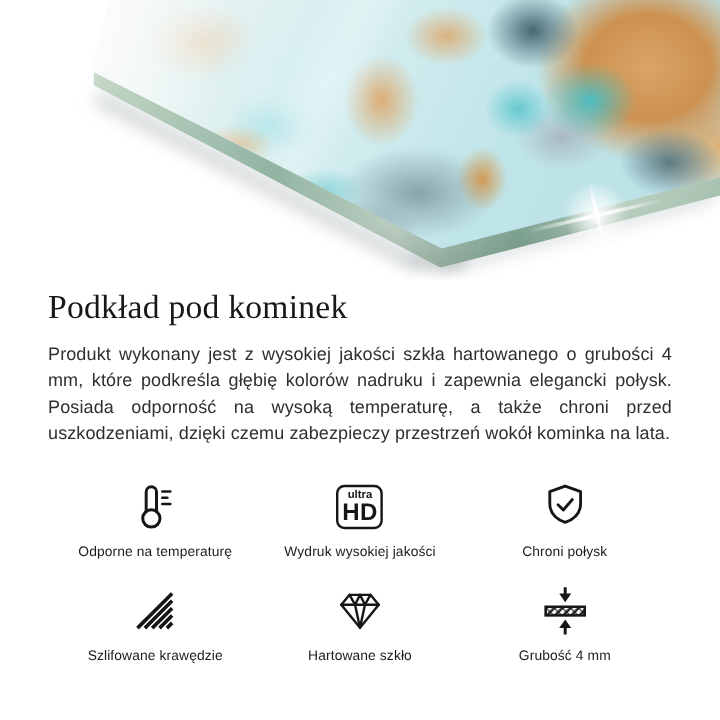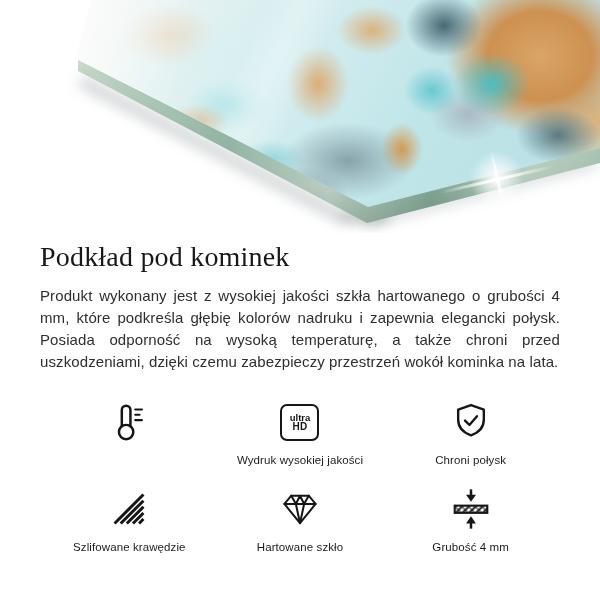--- a/index.html
+++ b/index.html
@@ -67,21 +67,21 @@
   
   .features { display:grid; grid-template-columns:repeat(3,1fr); row-gap:20px; margin:26px 4px 0; }
   .feature { display:flex; flex-direction:column; align-items:center; }
   .icon-box { height:46px; display:flex; align-items:center; justify-content:center; color:var(--ink,#161616); }
   .icon-box svg { display:block; }
   .feature-label { margin-top:9px; font-size:11.5px; color:#1c1c1c; letter-spacing:.1px; }
 
   .uhd-badge { width:39px; height:37px; border:2.5px solid var(--ink,#161616); border-radius:7px;
                display:flex; flex-direction:column; align-items:center; justify-content:center; }
   .uhd-top    { font-size:9.5px; font-weight:700; line-height:1; color:var(--ink,#161616); }
-  .uhd-bottom { font-size:10px;  font-weight:800; line-height:1; letter-spacing:.3px; color:var(--ink,#161616); }
+  .uhd-bottom { font-size:20px;  font-weight:800; line-height:1; letter-spacing:.3px; color:var(--ink,#161616); }
 </style>
 </head>
 <body>
 
 <div class="page">
 
   <div class="hero" title="Szklany podkład pod kominek z marmurowym wzorem w odcieniach turkusu i złota">
     <div class="shadow shadow-left"></div>
     <div class="shadow shadow-right"></div>
     <div class="shadow shadow-corner"></div>
@@ -104,20 +104,21 @@
     <div class="features">
 
       <div class="feature">
         <div class="icon-box">
           <svg width="46" height="46" viewBox="0 0 48 48" fill="none" stroke="currentColor">
             <circle cx="21" cy="34.5" r="7.5" stroke-width="2.6"></circle>
             <path d="M16.5 28.5 V11.5 a4.5 4.5 0 0 1 9 0 V28.5" stroke-width="2.6" stroke-linecap="round"></path>
             <path d="M30.5 11 h7 M30.5 16.5 h4.5 M30.5 22 h7" stroke-width="2.2" stroke-linecap="round"></path>
           </svg>
         </div>
+        <div class="feature-label">Odporne na temperaturę</div>
       </div>
 
       <div class="feature">
         <div class="icon-box">
           <div class="uhd-badge">
             <span class="uhd-top">ultra</span>
             <span class="uhd-bottom">HD</span>
           </div>
         </div>
         <div class="feature-label">Wydruk wysokiej jakości</div>

